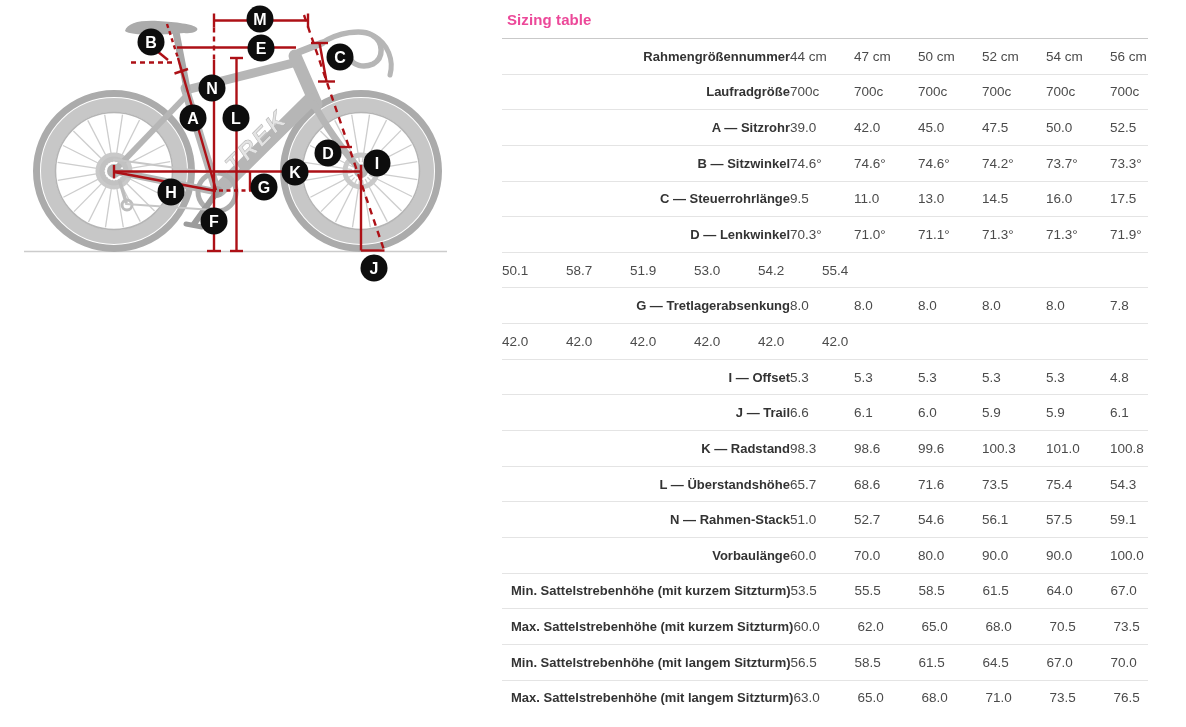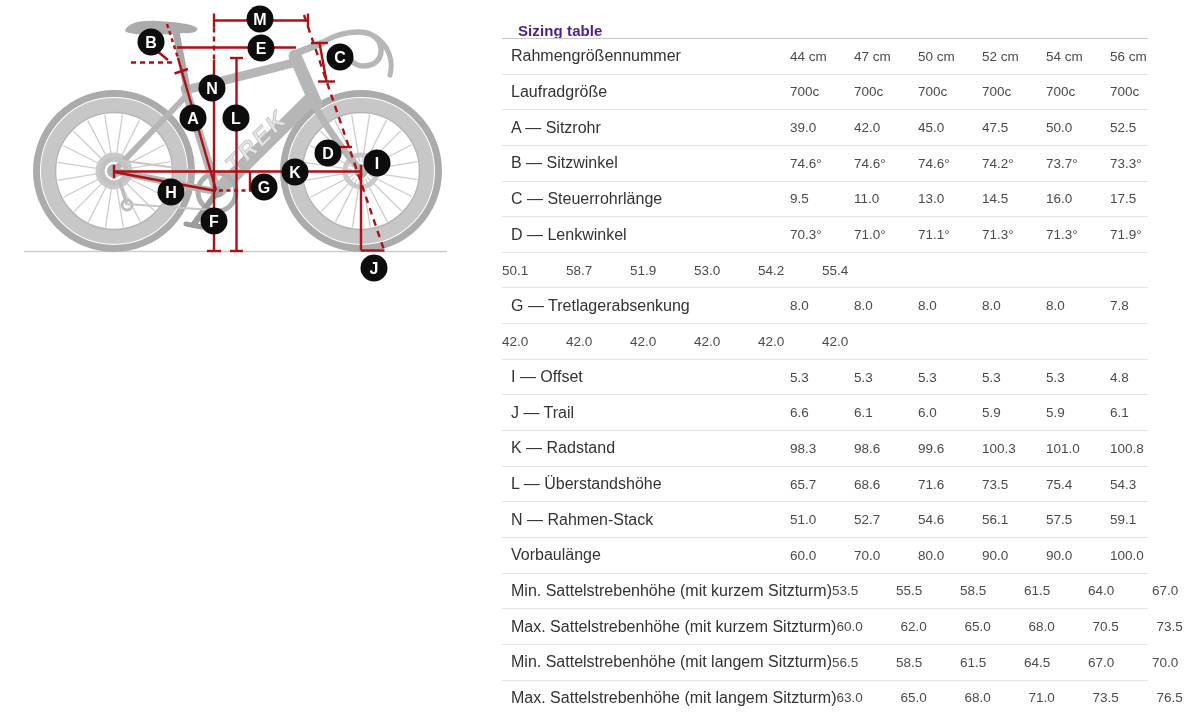--- a/index.html
+++ b/index.html
@@ -11,31 +11,31 @@
     position:relative;width:1186px;height:727px;background:#ffffff;overflow:hidden;
     font-family:"Liberation Sans", sans-serif;
   }
   
   .diagram{position:absolute;left:0;top:0;width:490px;height:290px;}
   .lbl{fill:#ffffff;font-family:"Liberation Sans",sans-serif;font-size:16px;font-weight:bold;text-anchor:middle;}
   .trek{fill:#e3e3e3;stroke:#a5a5a5;stroke-width:.4;font-family:"Liberation Sans",sans-serif;
         font-size:24px;font-weight:bold;font-style:italic;letter-spacing:3px;text-anchor:middle;}
   
   .sizing-title{
-    position:absolute;left:502px;top:6px;margin:16px;
-    font-size:15px;font-weight:bold;color:#4c1d95;letter-spacing:.1px;
+    position:absolute;left:502px;top:6px;margin:5px;
+    font-size:15px;font-weight:bold;color:#ec4899;letter-spacing:.1px;
   }
   .sizing-table{position:absolute;left:502px;top:38px;width:646px;}
   .trow{
     display:flex;align-items:center;height:34.65px;
     border-top:1px solid #e4e4e4;
   }
   .trow:first-child{border-top-color:#c9c9c9;}
   .tcell{flex:0 0 auto;white-space:nowrap;}
-  .tlabel{flex:0 0 279px;padding-left:9px;font-size:16px;font-weight:normal;color:#333333;}
+  .tlabel{flex:0 0 279px;padding-left:9px;font-size:13px;font-weight:bold;color:#333333;text-align:right;}
   .tval{width:64px;font-size:13.5px;color:#4b4b4b;}
 </style>
 </head>
 <body>
 
 <div class="canvas">
 
   <svg class="diagram" viewBox="0 0 490 290">
 
     <line x1="24" y1="251.5" x2="447" y2="251.5" stroke="#cccccc" stroke-width="1.4"></line>

